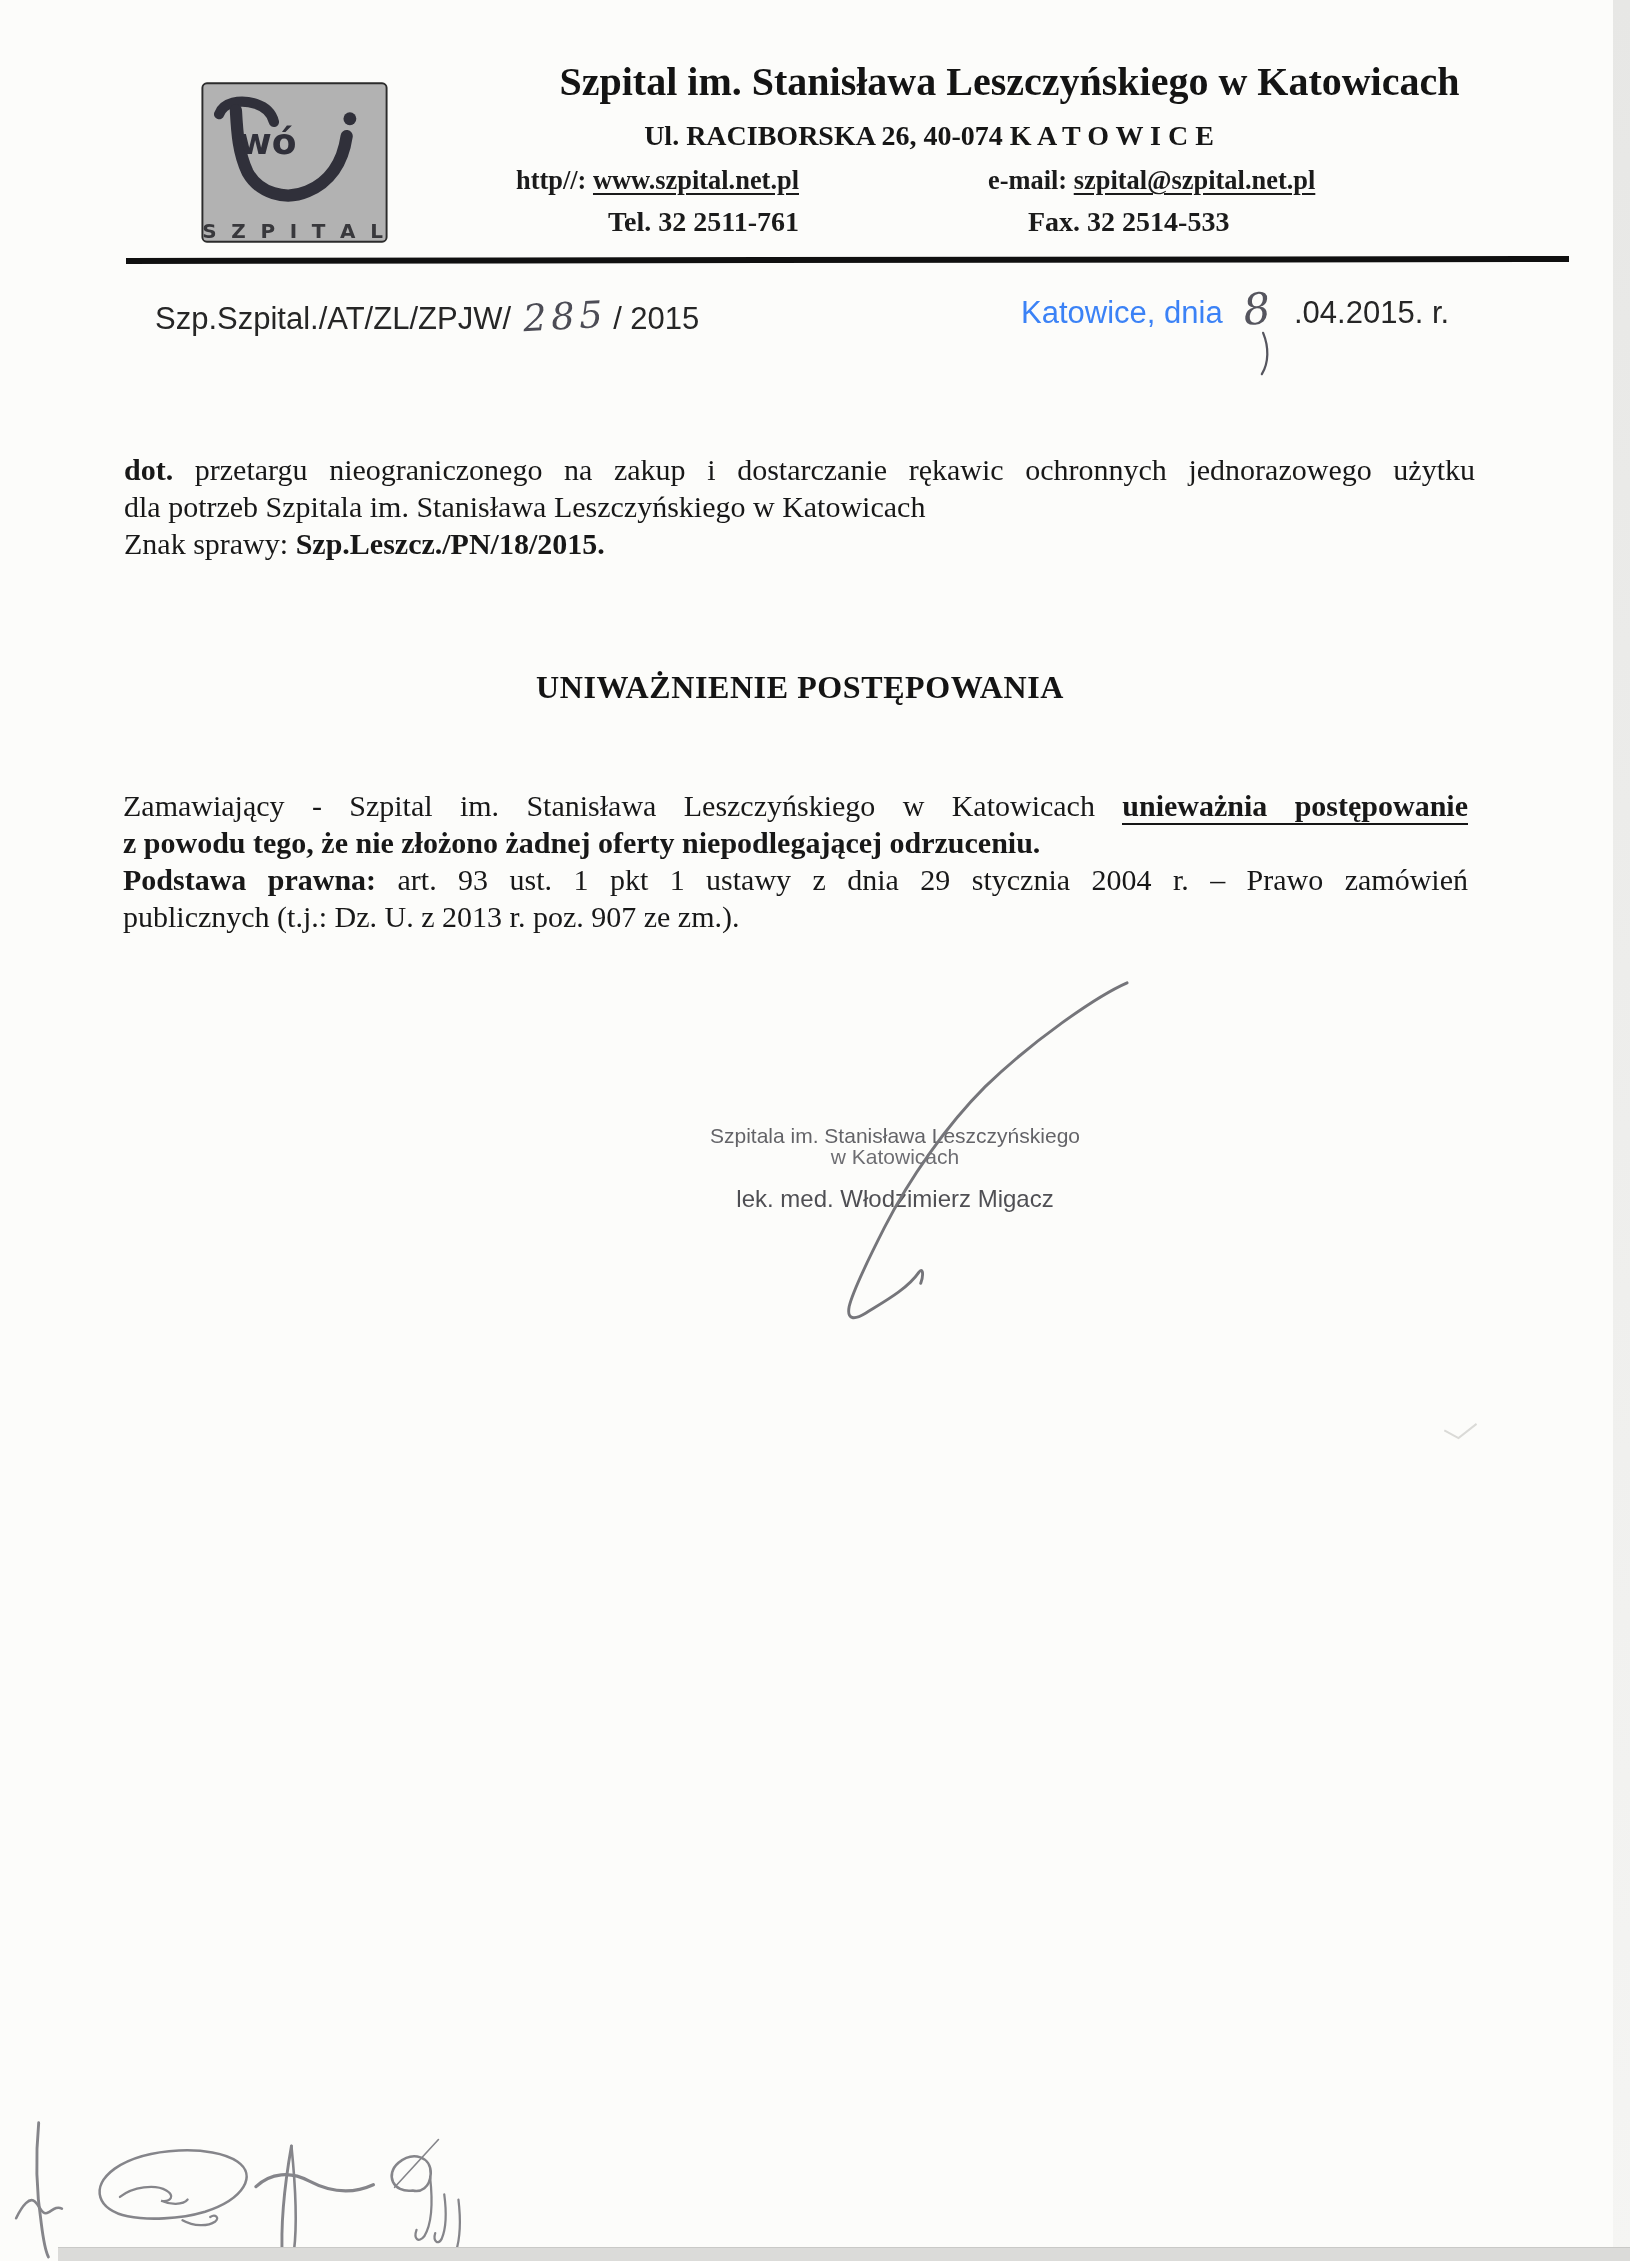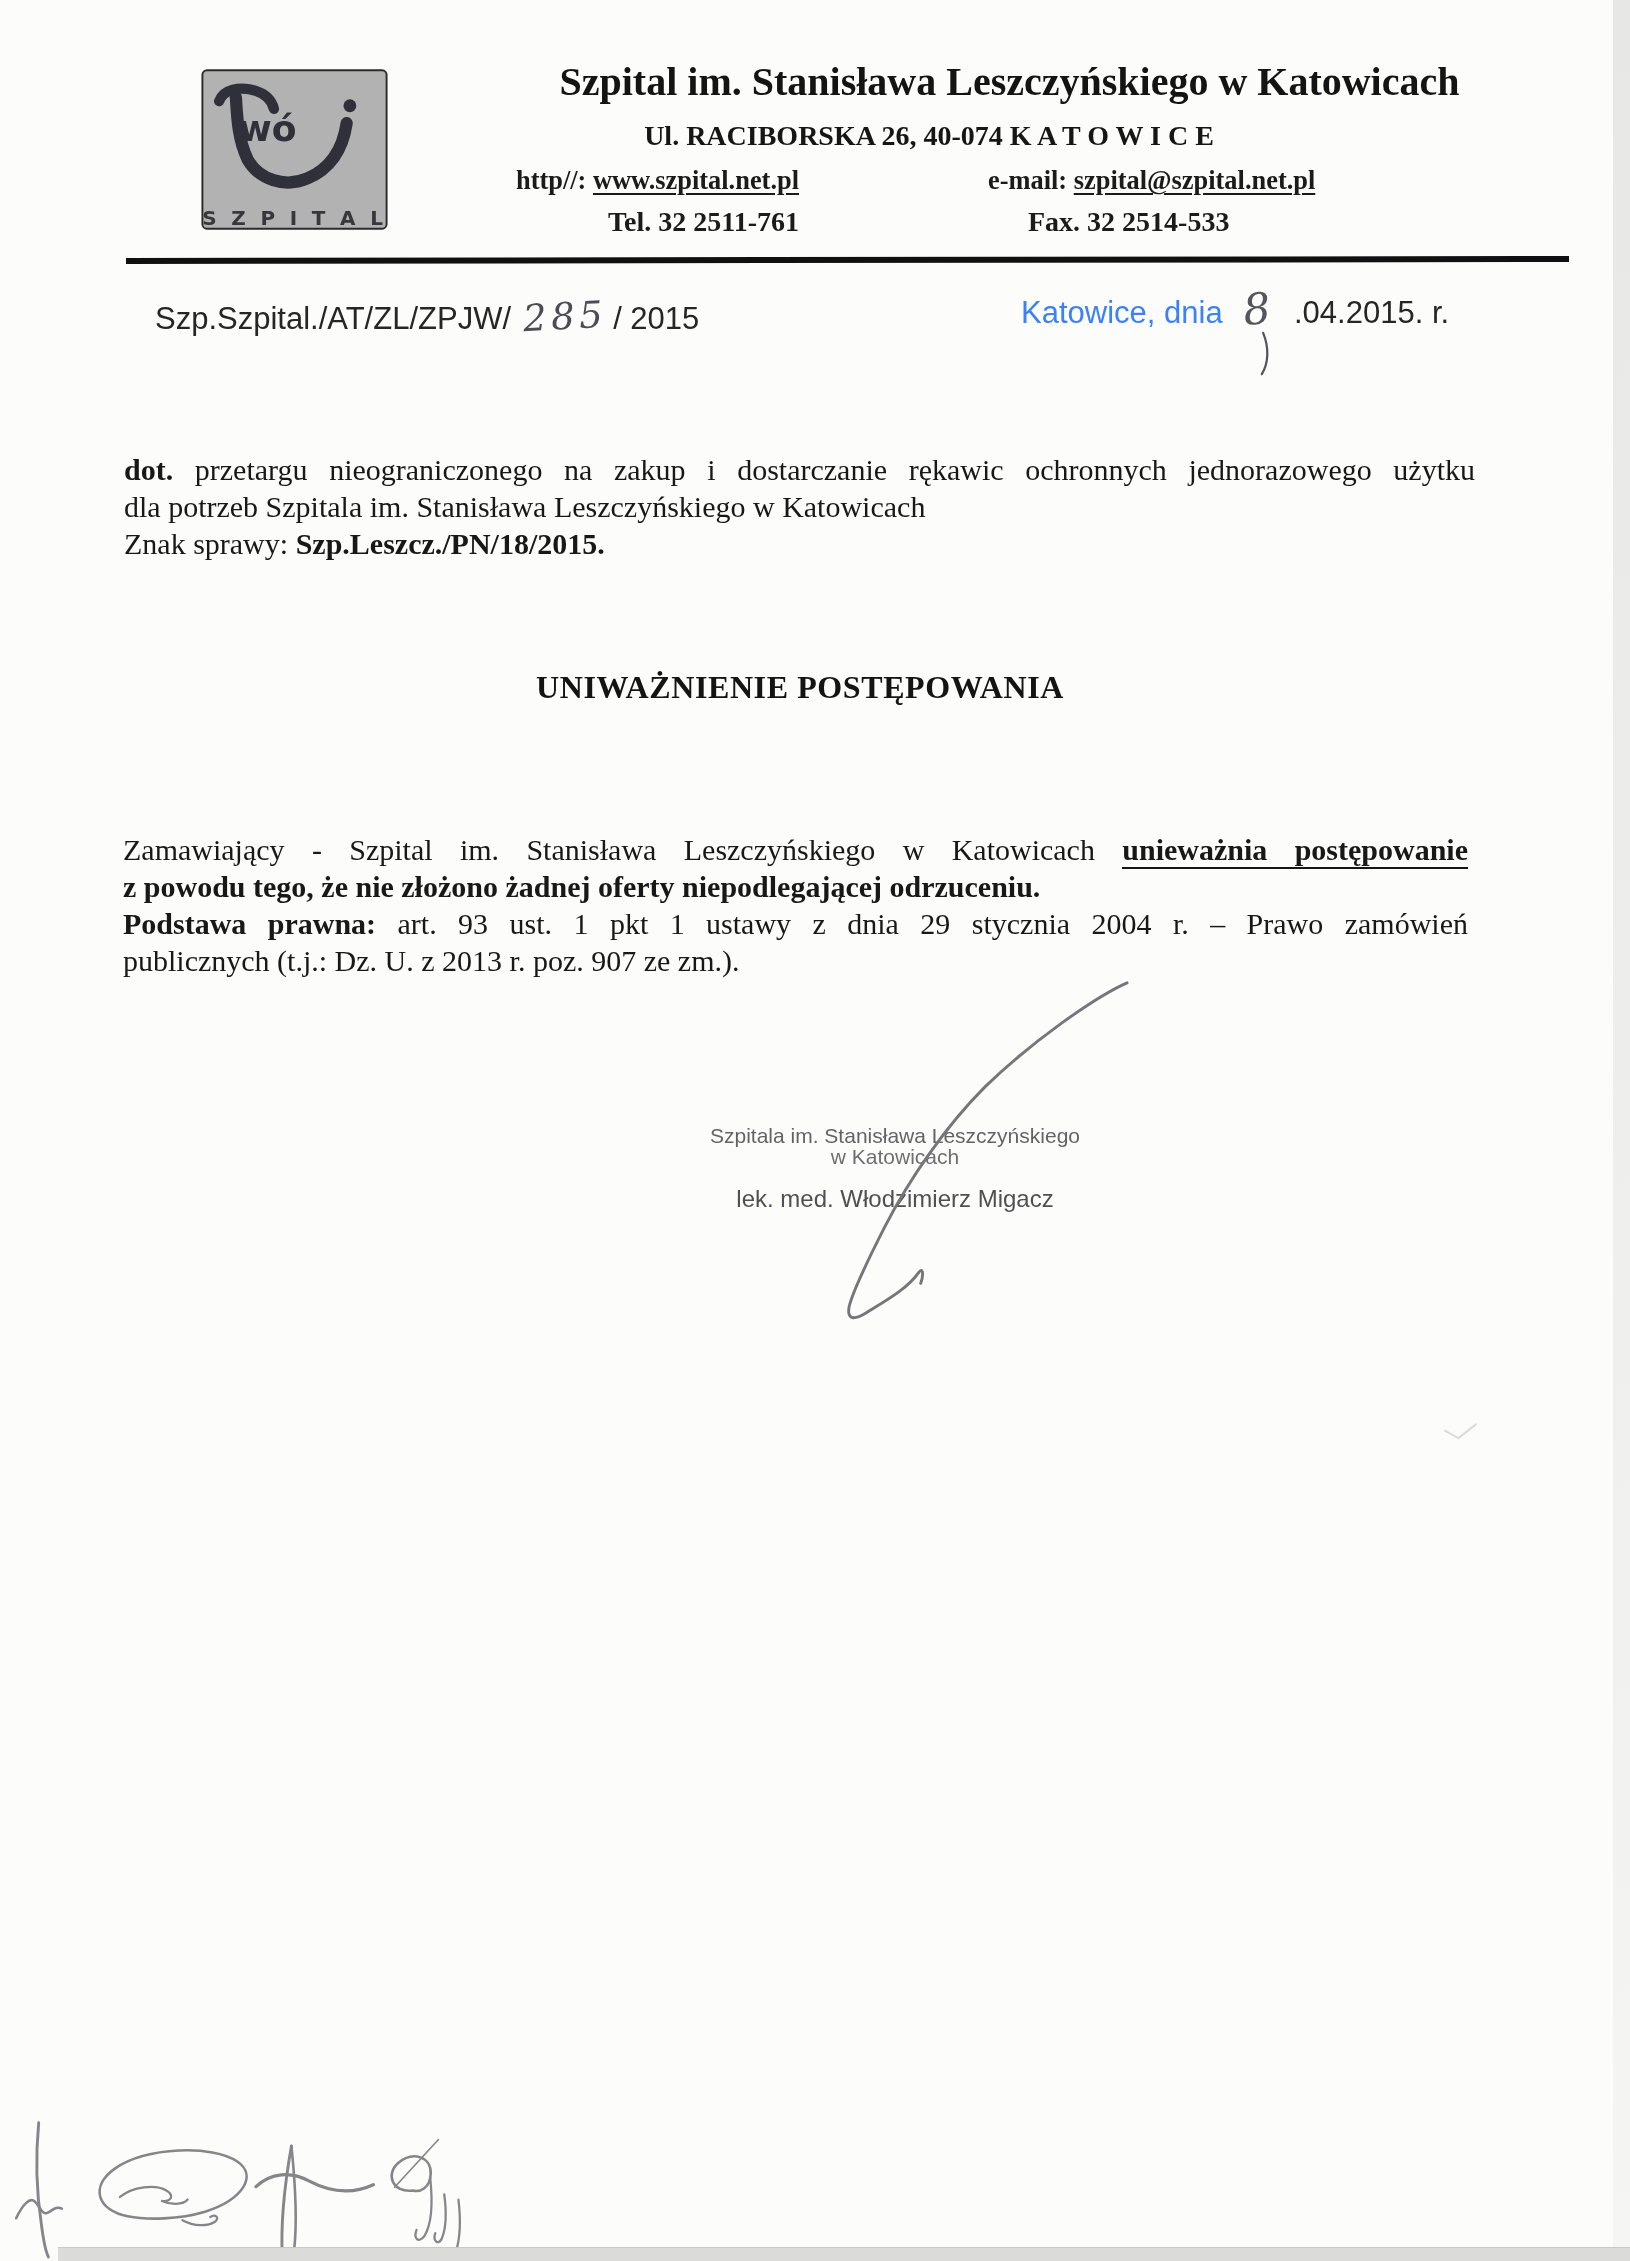--- a/index.html
+++ b/index.html
@@ -5,21 +5,21 @@
   html,body{margin:0;padding:0;background:#e9e9e7;}
   .page{
     position:relative;
     width:1630px;height:2261px;
     background:#fcfcfa;
     overflow:hidden;
     font-family:"Liberation Serif", serif;
     color:#1b1b1b;
   }
   
-  .logo-box{position:absolute;left:201px;top:69px;width:187px;height:161px;}
+  .logo-box{position:absolute;left:201px;top:82px;width:187px;height:161px;}
   .doc-title{
     position:absolute;left:387px;top:58px;width:1245px;
     text-align:center;font-weight:bold;font-size:40px;letter-spacing:0px;
     font-family:"Liberation Serif", serif;color:#141414;
   }
   .addr-line{
     position:absolute;left:387px;top:120px;width:1084px;
     text-align:center;font-weight:bold;font-size:28px;color:#161616;
   }
   .web-label{position:absolute;left:516px;top:165px;font-weight:bold;font-size:26.4px;}
@@ -63,21 +63,21 @@
   }
   .jline{text-align:justify;text-align-last:justify;}
   .nline{text-align:left;}
   .b{font-weight:bold;}
   .heading{
     position:absolute;left:123px;top:669px;width:1354px;
     text-align:center;font-weight:bold;font-size:32px;letter-spacing:0.6px;color:#141414;
   }
   .body-par{
     position:absolute;left:123px;top:787px;width:1345px;
-    font-size:30px;line-height:37px;color:#181818;margin-top:44px;
+    font-size:30px;line-height:37px;color:#181818;
   }
   .ul-bold{
     font-weight:bold;
     border-bottom:2.6px solid #161616;padding-bottom:0.6px;
   }
   
   .stamp-title{
     position:absolute;left:637px;top:1096px;width:516px;text-align:center;
     font-family:"Liberation Sans", sans-serif;font-weight:bold;
     font-size:26px;letter-spacing:11.6px;color:rgba(75,75,80,0.42);

